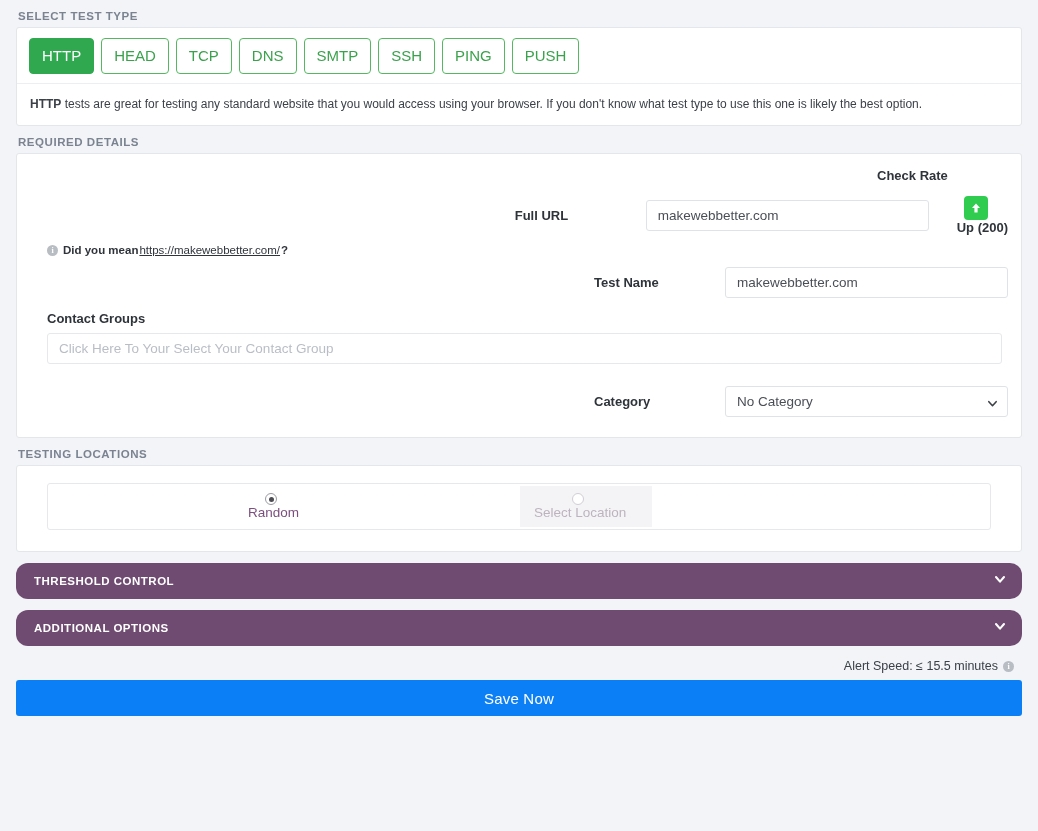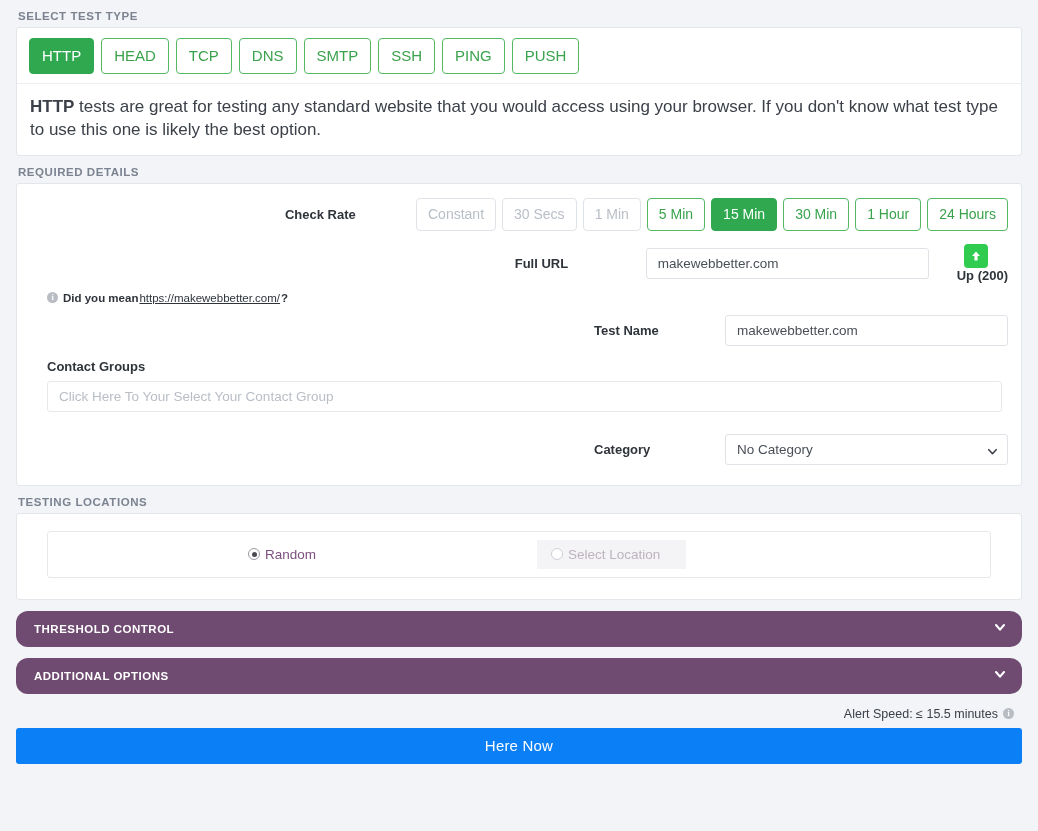--- a/index.html
+++ b/index.html
@@ -53,21 +53,21 @@
     cursor: pointer;
     white-space: nowrap;
   }
   .type-btn.active {
     background: #2fa84f;
     border-color: #2fa84f;
     color: #ffffff;
   }
   .type-desc {
     padding: 12px 13px 13px 13px;
-    font-size: 17px;
+    font-size: 12px;
     color: #3c4149;
     line-height: 1.35;
   }
   .type-desc b { font-weight: bold; }
 
   
   .details-body { padding: 14px 13px 20px 13px; }
   .row {
     display: flex;
     align-items: center;
@@ -213,20 +213,21 @@
     height: 45px;
     display: flex;
     align-items: center;
     margin: 0 17px;
   }
   .radio-opt {
     display: flex;
     align-items: center;
     font-size: 13.5px;
     cursor: pointer;
+    flex-direction: column;
   }
   .radio-opt.random {
     color: #7c4f7e;
     margin-left: 200px;
   }
   .radio-opt.select-loc {
     color: #bdb3bf;
     background: #f4f4f6;
     padding: 7px 26px 7px 14px;
     margin-left: 221px;
@@ -316,30 +317,20 @@
     </div>
     <div class="type-desc"><b>HTTP</b><span> tests are great for testing any standard website that you would access using your browser. If you don't know what test type to use this one is likely the best option.</span></div>
   </div>
 
   <div class="section-head">REQUIRED DETAILS</div>
   <div class="panel">
     <div class="details-body">
 
       <div class="row">
         <div class="lbl">Check Rate</div>
-        <div class="rate-group">
-          <button class="rate-btn disabled">Constant</button>
-          <button class="rate-btn disabled">30 Secs</button>
-          <button class="rate-btn disabled">1 Min</button>
-          <button class="rate-btn">5 Min</button>
-          <button class="rate-btn active">15 Min</button>
-          <button class="rate-btn">30 Min</button>
-          <button class="rate-btn">1 Hour</button>
-          <button class="rate-btn">24 Hours</button>
-        </div>
       </div>
 
       <div class="row">
         <div class="lbl">Full URL</div>
         <input class="txt-input" type="text" value="makewebbetter.com" style="">
         <div class="status-wrap">
           <span class="up-icon">
             <svg width="12" height="12" viewBox="0 0 12 12">
                 <path d="M6 1.5 L10 6 L7.6 6 L7.6 10.5 L4.4 10.5 L4.4 6 L2 6 Z" fill="#ffffff"></path>
               </svg>
@@ -414,15 +405,15 @@
       <svg width="14" height="14" viewBox="0 0 14 14">
           <path d="M3 5 L7 9.6 L11 5" stroke="#ffffff" stroke-width="2.1" fill="none" stroke-linecap="round" stroke-linejoin="round"></path>
         </svg>
     </span>
   </div>
 
   <div class="alert-speed">
     <span>Alert Speed: ≤ 15.5 minutes</span>
     <span class="info-dot">i</span>
   </div>
-  <button class="save-btn">Here Now</button>
+  <button class="save-btn">Save Now</button>
 
 </div>
 
 </body></html>

